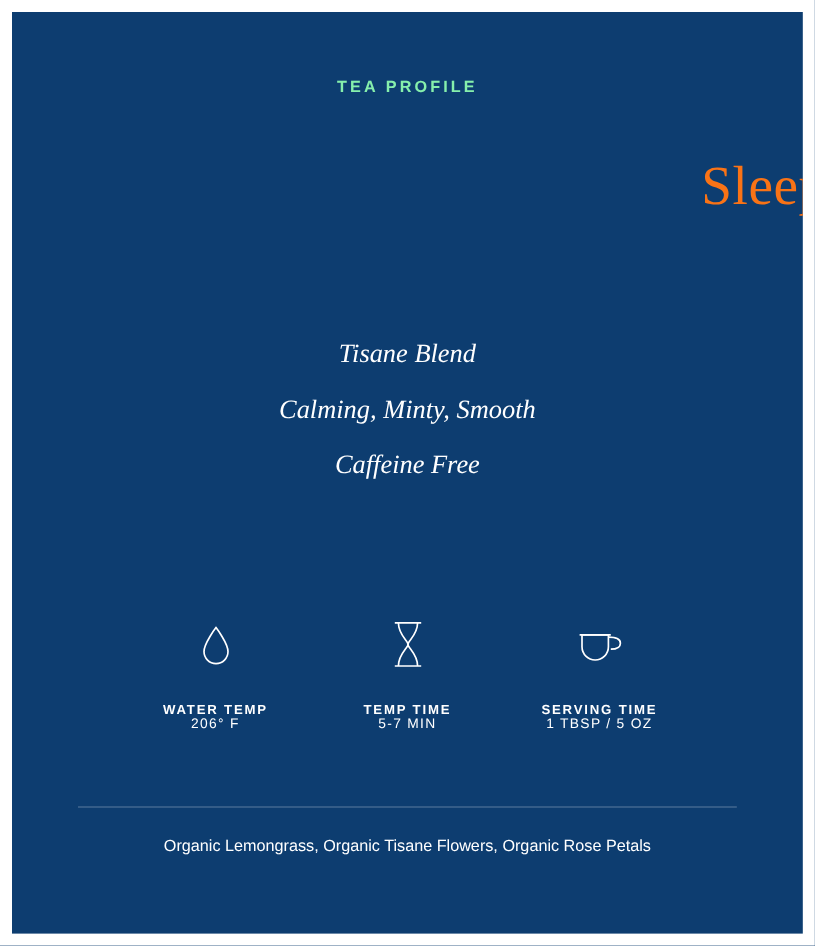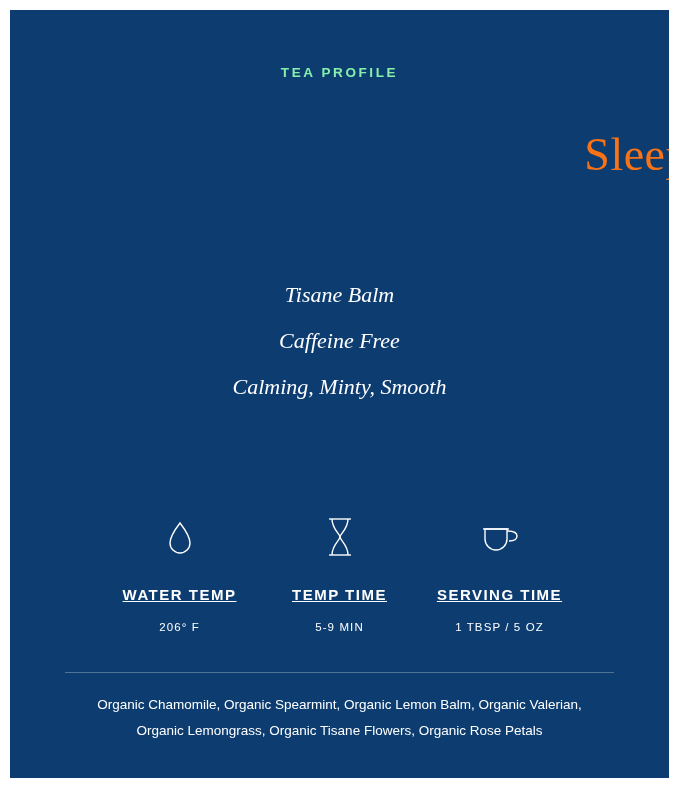--- a/index.html
+++ b/index.html
@@ -79,28 +79,27 @@
     text-align: center;
   }
   .brew-icon {
     height: 54px;
     display: flex;
     align-items: center;
     justify-content: center;
   }
   .brew-label {
     margin-top: 22px;
-    font-size: 15px;
+    font-size: 11px;
     font-weight: bold;
     letter-spacing: 1.5px;
     color: #ffffff;
-    text-decoration: underline;
   }
   .brew-value {
-    margin-top: 18px;
+    margin-top: 0;
     font-size: 11.5px;
     letter-spacing: 1.1px;
     color: #ffffff;
   }
 
   .divider {
     position: absolute;
     left: 55px;
     top: 662px;
     width: 549px;
@@ -124,23 +123,23 @@
 </head>
 <body>
 
 <div class="card">
 
   <div class="eyebrow">TEA PROFILE</div>
 
   <div class="title">Sleep</div>
 
   <div class="attributes">
-    <div class="attr">Tisane Balm</div>
+    <div class="attr">Tisane Blend</div>
+    <div class="attr">Calming, Minty, Smooth</div>
     <div class="attr">Caffeine Free</div>
-    <div class="attr">Calming, Minty, Smooth</div>
   </div>
 
   <div class="brew">
 
     <div class="brew-col">
       <div class="brew-icon">
         <svg width="30" height="40" viewBox="0 0 30 40" fill="none" stroke="#ffffff" stroke-width="1.4">
           <path d="M15 6 C15 6 5 19 5 26 a10 10 0 0 0 20 0 C25 19 15 6 15 6 Z"></path>
         </svg>
       </div>
@@ -151,37 +150,36 @@
     <div class="brew-col">
       <div class="brew-icon">
         <svg width="34" height="44" viewBox="0 0 34 44" fill="none" stroke="#ffffff" stroke-width="1.4">
           <line x1="6" y1="4" x2="28" y2="4"></line>
           <line x1="6" y1="40" x2="28" y2="40"></line>
           <path d="M9 4 C9 14 17 19 17 22 C17 25 9 30 9 40"></path>
           <path d="M25 4 C25 14 17 19 17 22 C17 25 25 30 25 40"></path>
         </svg>
       </div>
       <div class="brew-label">TEMP TIME</div>
-      <div class="brew-value">5-9 MIN</div>
+      <div class="brew-value">5-7 MIN</div>
     </div>
 
     <div class="brew-col">
       <div class="brew-icon">
         <svg width="48" height="40" viewBox="0 0 48 40" fill="none" stroke="#ffffff" stroke-width="1.4">
           <path d="M9 12 L9 22 a11 11 0 0 0 22 0 L31 12 Z"></path>
           <line x1="7" y1="12" x2="33" y2="12"></line>
           <path d="M31 14 C39 14 41 16 41 19 C41 22 39 24 33 24"></path>
         </svg>
       </div>
       <div class="brew-label">SERVING TIME</div>
       <div class="brew-value">1 TBSP / 5 OZ</div>
     </div>
 
   </div>
 
   <div class="divider"></div>
 
   <div class="ingredients">
-    <div class="ingredients-line">Organic Chamomile, Organic Spearmint, Organic Lemon Balm, Organic Valerian,</div>
     <div class="ingredients-line">Organic Lemongrass, Organic Tisane Flowers, Organic Rose Petals</div>
   </div>
 
 </div>
 
 </body></html>

